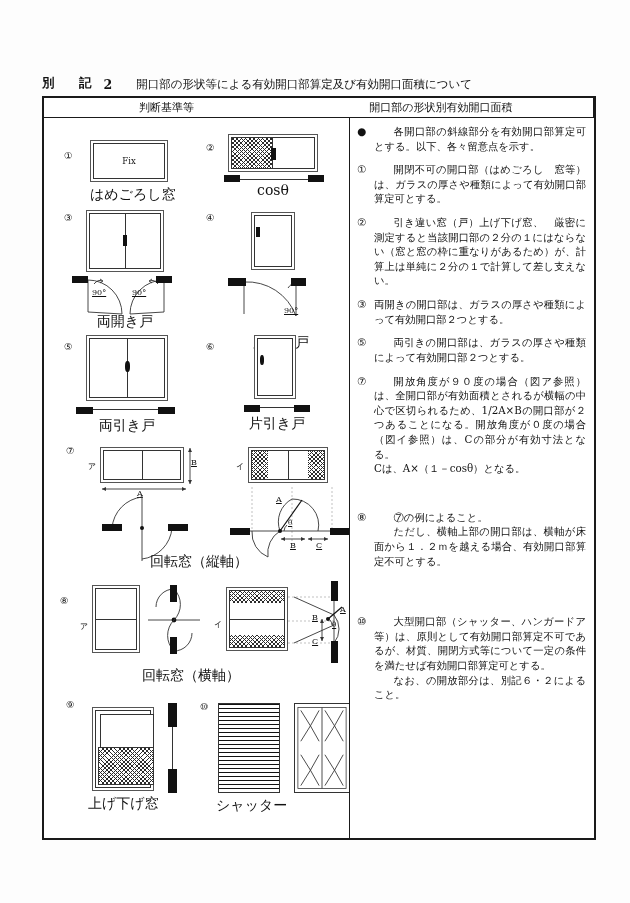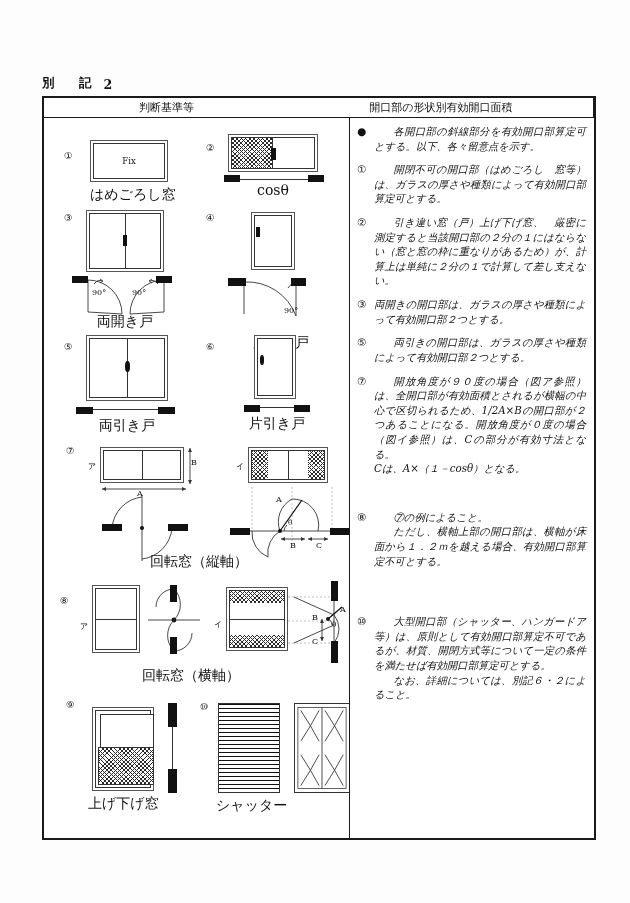--- a/index.html
+++ b/index.html
@@ -37,31 +37,31 @@
   #thead .th.r{flex:1;}
   #vdiv{position:absolute;left:305px;top:20px;width:1px;height:722px;background:#1a1a1a;}
 
   #left-col{position:absolute;left:0;top:20px;width:305px;height:722px;overflow:hidden;}
   #right-col{position:absolute;left:306px;top:20px;right:0;height:722px;overflow:hidden;padding:6px 8px 0 7px;box-sizing:border-box;}
 
   
   .note{display:flex;margin-bottom:9px;line-height:1.42;}
   .note .mk{width:17px;flex:0 0 17px;font-size:10.5px;}
   .note .bd{flex:1;font-size:10.3px;text-align:justify;}
-  .note .bd p{margin:0;font-style:italic;}
+  .note .bd p{margin:0;}
   .note .bd p.ind{text-indent:1.9em;}
   .note.gap{margin-bottom:34px;}
   .note.gap2{margin-bottom:46px;}
 
   
   .fig{position:absolute;}
   .num{position:absolute;font-size:9.5px;font-family:"DejaVu Sans","Liberation Sans",sans-serif;}
   .cap{position:absolute;font-size:14px;white-space:nowrap;text-align:center;}
   .sublbl{position:absolute;font-size:8px;}
-  .dimlbl{position:absolute;font-size:8px;font-family:"DejaVu Serif",serif;}
+  .dimlbl{position:absolute;font-size:8px;font-family:"DejaVu Serif",serif;text-decoration:underline;}
 
   
   .win{position:absolute;border:1px solid #555;background:#fff;box-sizing:border-box;padding:2px;}
   .win .pane{width:100%;height:100%;border:1px solid #333;box-sizing:border-box;background:#fff;}
   .hatch{
     background-image:
       repeating-linear-gradient(45deg,#2b2b2b 0 0.6px,transparent 0.6px 3px),
       repeating-linear-gradient(-45deg,#2b2b2b 0 0.6px,transparent 0.6px 3px);
     background-color:#fff;
   }
@@ -77,20 +77,21 @@
   .dash{fill:none;stroke:#999;stroke-width:0.6;stroke-dasharray:2 2;}
   .ln{stroke:#333;stroke-width:0.9;fill:none;}
   .lnb{stroke:#111;stroke-width:1.2;fill:none;}
 </style>
 </head>
 <body>
 
 <div id="doc-title">
   <span class="bt">別　記</span>
   <span class="bn">2</span>
+  <span class="tt">開口部の形状等による有効開口部算定及び有効開口面積について</span>
 </div>
 
 <div id="table">
 
   <div id="thead">
     <div class="th r">判断基準等</div>
     <div class="th l">開口部の形状別有効開口面積</div>
   </div>
   <div id="vdiv"></div>
 
@@ -401,18 +402,18 @@
       <div class="bd">
         <p class="ind">⑦の例によること。</p>
         <p class="ind">ただし、横軸上部の開口部は、横軸が床面から１．２ｍを越える場合、有効開口部算定不可とする。</p>
       </div>
     </div>
 
     <div class="note">
       <div class="mk">⑩</div>
       <div class="bd">
         <p class="ind">大型開口部（シャッター、ハンガードア等）は、原則として有効開口部算定不可であるが、材質、開閉方式等について一定の条件を満たせば有効開口部算定可とする。</p>
-        <p class="ind">なお、詳細については、別記６・２によること。</p>
+        <p class="ind">なお、の開放部分は、別記６・２によること。</p>
       </div>
     </div>
 
   </div>
 </div>
 
 </body></html>

